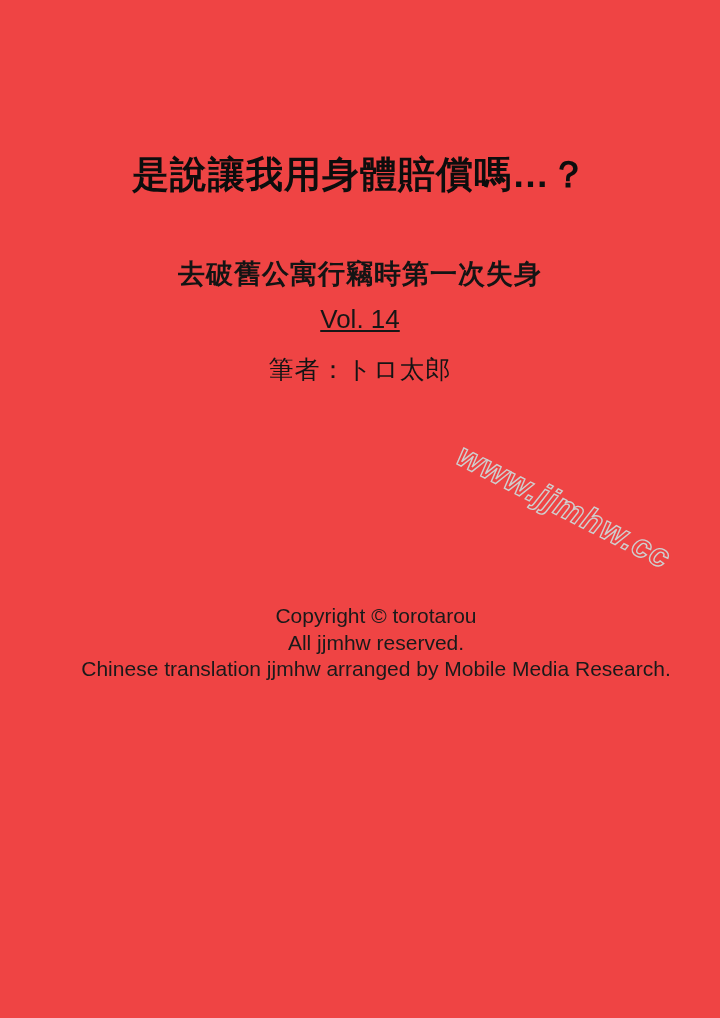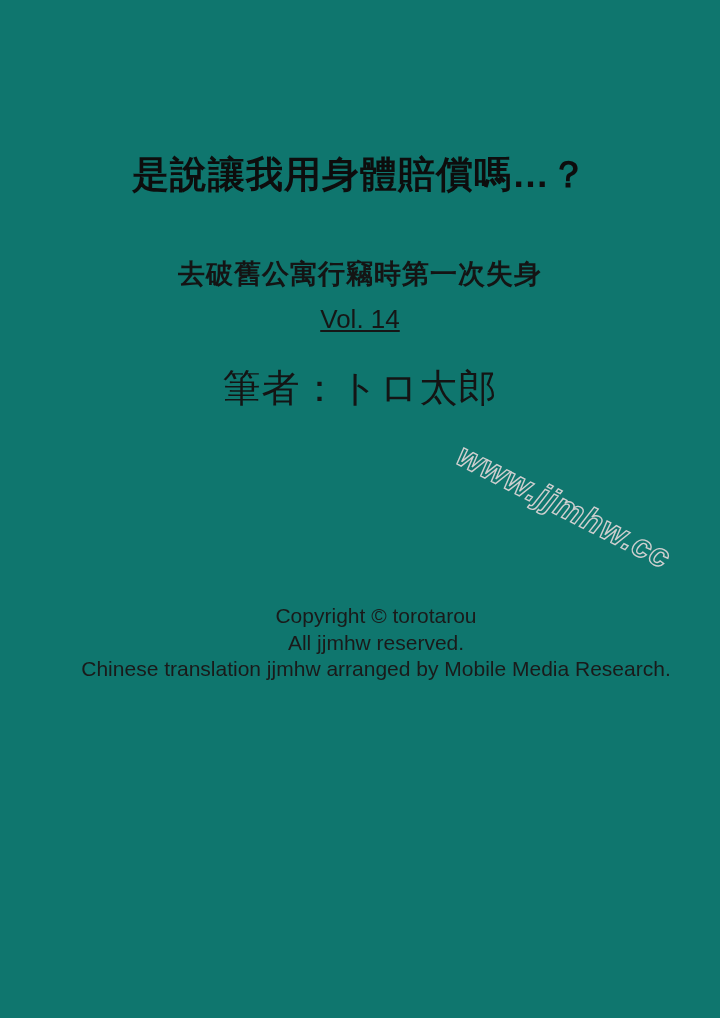--- a/index.html
+++ b/index.html
@@ -4,21 +4,21 @@
 <style>
   html, body {
     margin: 0;
     padding: 0;
     background: #ffffff;
   }
   .page {
     position: relative;
     width: 720px;
     height: 1018px;
-    background: #0f766e;
+    background: #ef4444;
     overflow: hidden;
     font-family: "Liberation Sans", "DejaVu Sans", sans-serif;
     color: #101010;
   }
   .centered {
     position: absolute;
     left: 0;
     width: 720px;
     text-align: center;
     white-space: nowrap;
@@ -39,22 +39,22 @@
     margin-top: 48px;
   }
   .volume {
     top: 304px;
     font-size: 26px;
     font-weight: 400;
     color: #161616;
     text-decoration: underline;
   }
   .author {
-    top: 363px;
-    font-size: 38px;
+    top: 353px;
+    font-size: 25px;
     font-weight: 500;
     letter-spacing: 1px;
     color: #141414;
   }
   .watermark {
     position: absolute;
     left: 468px;
     top: 436px;
     transform: rotate(27deg);
     transform-origin: 0 0;

